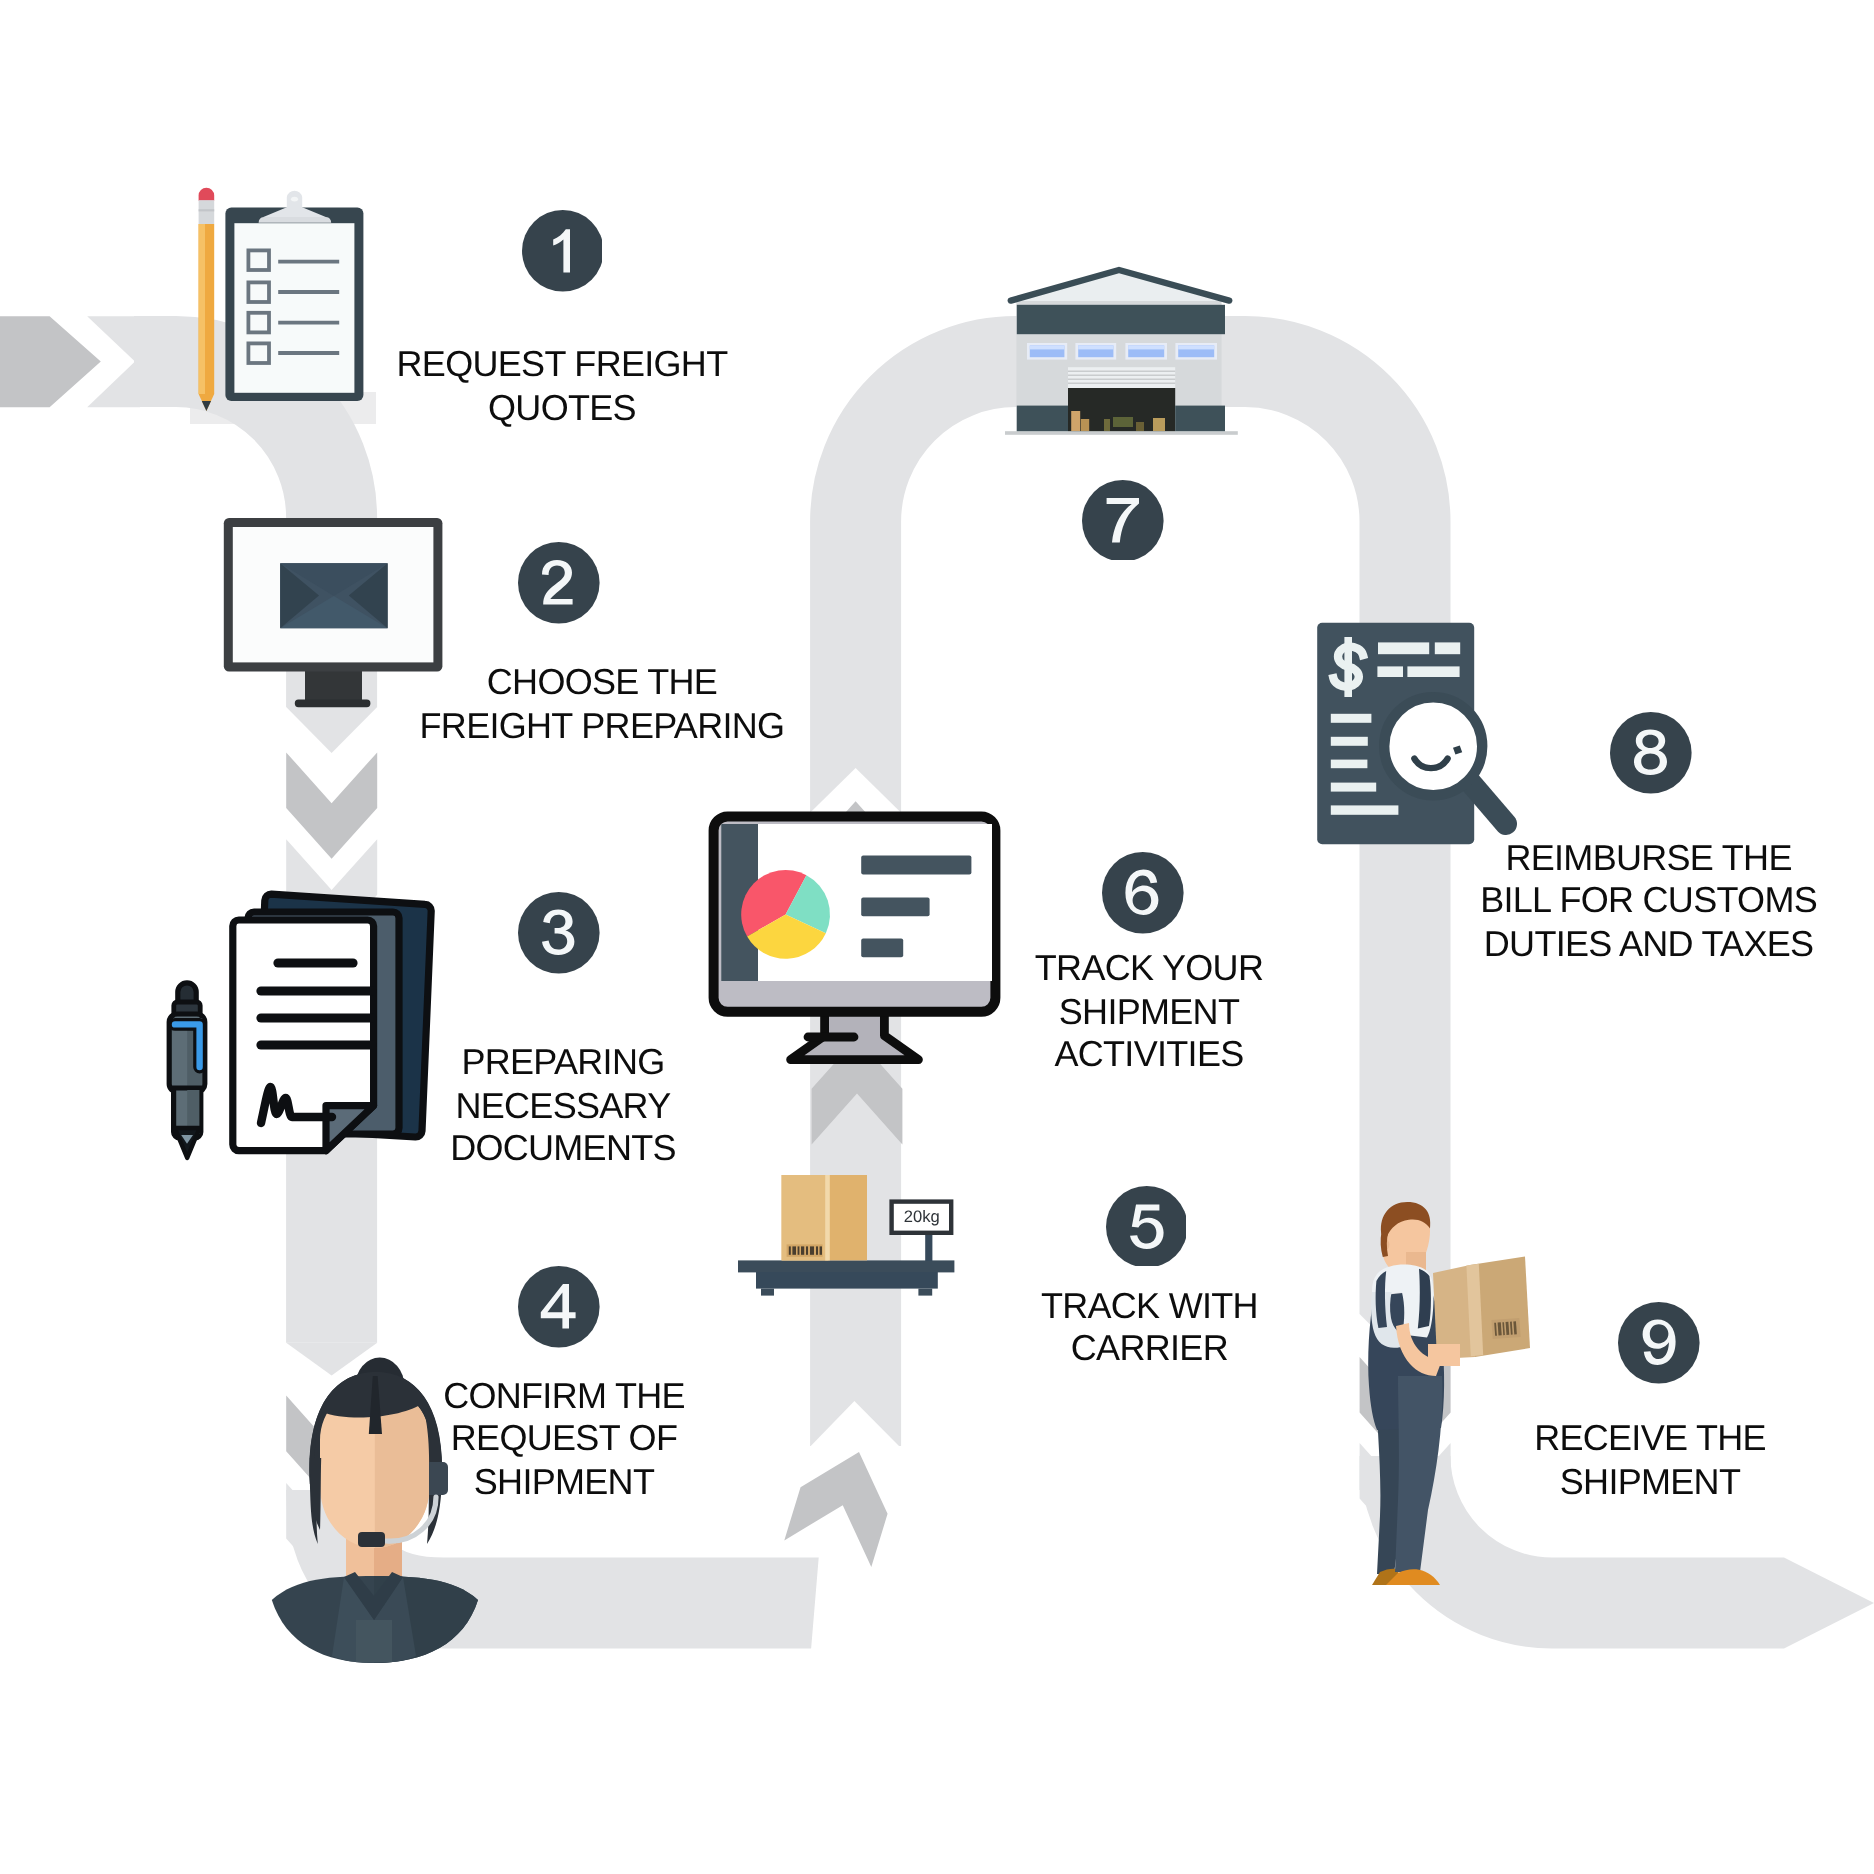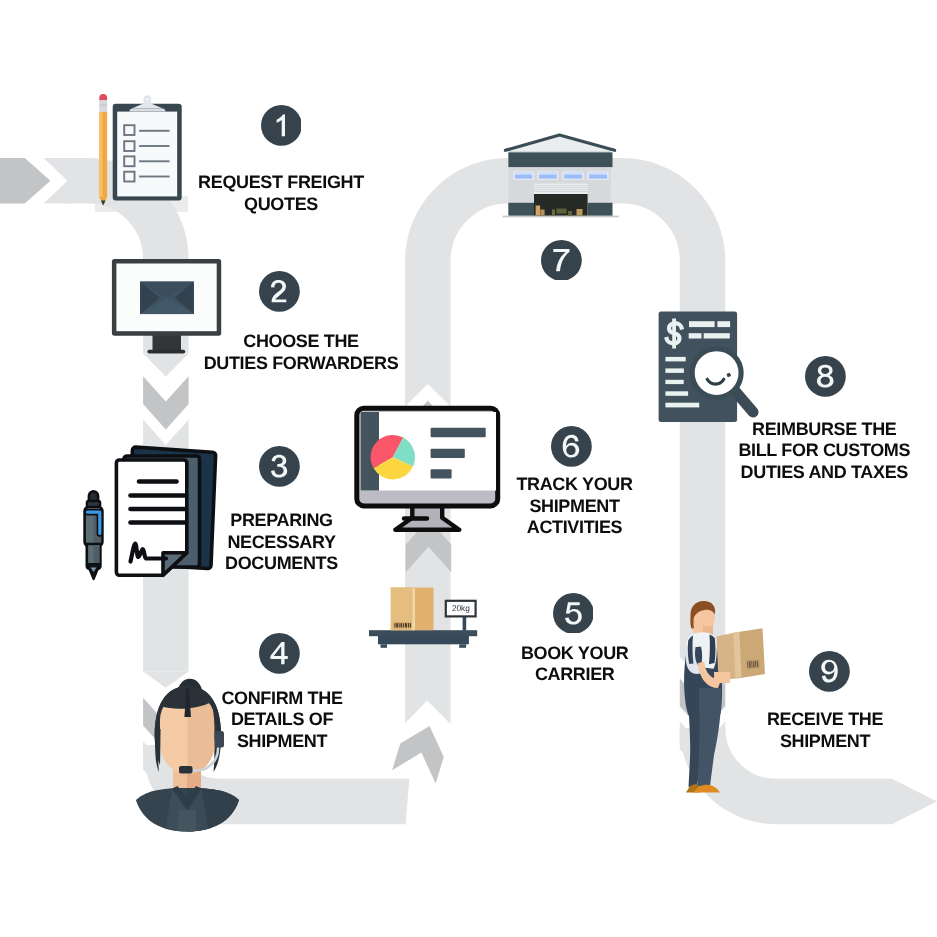--- a/index.html
+++ b/index.html
@@ -2,21 +2,21 @@
 <html><head>
 <meta charset="utf-8">
 <style>
   html,body{margin:0;padding:0;}
   body{width:937px;height:937px;background:#fff;font-family:"Liberation Sans",sans-serif;overflow:hidden;
        -webkit-font-smoothing:antialiased;text-rendering:geometricPrecision;}
   #stage{position:relative;width:937px;height:937px;background:#fff;}
   svg.layer{position:absolute;left:0;top:0;}
   .num{position:absolute;width:40.8px;height:40.8px;}
   .num svg{display:block;width:40.8px;height:40.8px;}
-  .lbl{position:absolute;width:400px;color:#0d0d0d;font-weight:bold;font-size:18px;line-height:21.5px;
+  .lbl{position:absolute;width:400px;color:#0d0d0d;font-weight:normal;font-size:18px;line-height:21.5px;
        letter-spacing:-0.35px;text-align:center;white-space:pre-line;}
 </style>
 </head>
 <body>
 
 <div id="stage">
   <svg class="layer" id="shadows" width="937" height="937" viewBox="0 0 937 937">
     <path fill="#ececed" d="M 95,196 H 188 V 212 H 95 Z"></path>
   </svg>
   <svg class="layer" id="ribbon" width="937" height="937" viewBox="0 0 937 937">
@@ -331,46 +331,46 @@
     </div>
   <div class="lbl" style="left:81.0px;top:172.0px">REQUEST FREIGHT
 QUOTES</div>
   <div class="num" style="left:259.0px;top:271.1px">
       <svg viewBox="0 0 40.8 40.8">
         <circle cx="20.4" cy="20.4" r="20.4" fill="#36434c"></circle>
         <path class="digit" fill="#f4f7f8" transform="translate(8.40,5.40) scale(0.3)" d="M 14,86 C 14,72 20,63 34,53 C 46,44 50,40 50,33 C 50,26 45,21 37,21 C 28,21 23,27 23,37 L 12,36 C 12,21 22,12 37,12 C 52,12 62,21 62,33 C 62,44 56,51 43,61 C 33,69 28,74 26,77 L 63,77 L 63,86 Z"></path>
       </svg>
     </div>
   <div class="lbl" style="left:101.0px;top:331.2px">CHOOSE THE
-DUTIES FORWARDERS</div>
+FREIGHT PREPARING</div>
   <div class="num" style="left:259.1px;top:446.1px">
       <svg viewBox="0 0 40.8 40.8">
         <circle cx="20.4" cy="20.4" r="20.4" fill="#36434c"></circle>
         <path class="digit" fill="#f4f7f8" transform="translate(8.40,5.40) scale(0.3)" d="M 12,65 L 23,63 C 25,73 30,78 39,78 C 48,78 54,72 54,64 C 54,56 48,51 38,51 L 33,51 L 33,42 L 37,42 C 46,42 51,38 51,31 C 51,24 46,20 39,20 C 31,20 26,25 25,34 L 14,32 C 16,18 26,11 39,11 C 53,11 63,19 63,31 C 63,39 58,44 51,46 C 60,48 66,55 66,65 C 66,78 55,87 39,87 C 24,87 14,79 12,65 Z"></path>
       </svg>
     </div>
-  <div class="lbl" style="left:81.5px;top:510px">PREPARING
+  <div class="lbl" style="left:81.5px;top:521px">PREPARING
 NECESSARY
 DOCUMENTS</div>
   <div class="num" style="left:258.9px;top:632.9px">
       <svg viewBox="0 0 40.8 40.8">
         <circle cx="20.4" cy="20.4" r="20.4" fill="#36434c"></circle>
         <path class="digit" fill="#f4f7f8" transform="translate(8.40,5.40) scale(0.3)" d="M 46,86 L 46,69 L 10,69 L 10,59 L 47,12 L 57,12 L 57,59 L 68,59 L 68,69 L 57,69 L 57,86 Z M 46,59 L 46,26 L 21,59 Z"></path>
       </svg>
     </div>
   <div class="lbl" style="left:82.0px;top:687.9px">CONFIRM THE
-DETAILS OF
+REQUEST OF
 SHIPMENT</div>
   <div class="num" style="left:552.6px;top:592.6px">
       <svg viewBox="0 0 40.8 40.8">
         <circle cx="20.4" cy="20.4" r="20.4" fill="#36434c"></circle>
         <path class="digit" fill="#f4f7f8" transform="translate(8.40,5.40) scale(0.3)" d="M 12,65 L 24,64 C 26,73 32,78 40,78 C 49,78 56,71 56,60 C 56,50 49,43 40,43 C 34,43 29,46 26,51 L 15,50 L 22,13 L 61,13 L 61,23 L 31,23 L 27,41 C 32,37 37,35 43,35 C 58,35 68,46 68,60 C 68,76 57,87 40,87 C 25,87 15,79 12,65 Z"></path>
       </svg>
     </div>
-  <div class="lbl" style="left:374.7px;top:642.7px">BOOK YOUR
+  <div class="lbl" style="left:374.7px;top:642.7px">TRACK WITH
 CARRIER</div>
   <div class="num" style="left:551.4px;top:426.4px">
       <svg viewBox="0 0 40.8 40.8">
         <circle cx="20.4" cy="20.4" r="20.4" fill="#36434c"></circle>
         <path class="digit" fill="#f4f7f8" transform="translate(8.40,5.40) scale(0.3)" d="M 64,33 L 53,34 C 51,26 47,21 40,21 C 29,21 23,31 22,49 C 27,42 34,38 42,38 C 56,38 66,49 66,62 C 66,77 55,87 41,87 C 24,87 11,74 11,50 C 11,25 24,11 41,11 C 54,11 62,18 64,33 Z M 39,47 C 30,47 23,54 23,63 C 23,72 30,79 39,79 C 48,79 54,72 54,63 C 54,53 48,47 39,47 Z"></path>
       </svg>
     </div>
   <div class="lbl" style="left:374.5px;top:474px">TRACK YOUR
 SHIPMENT
 ACTIVITIES</div>

